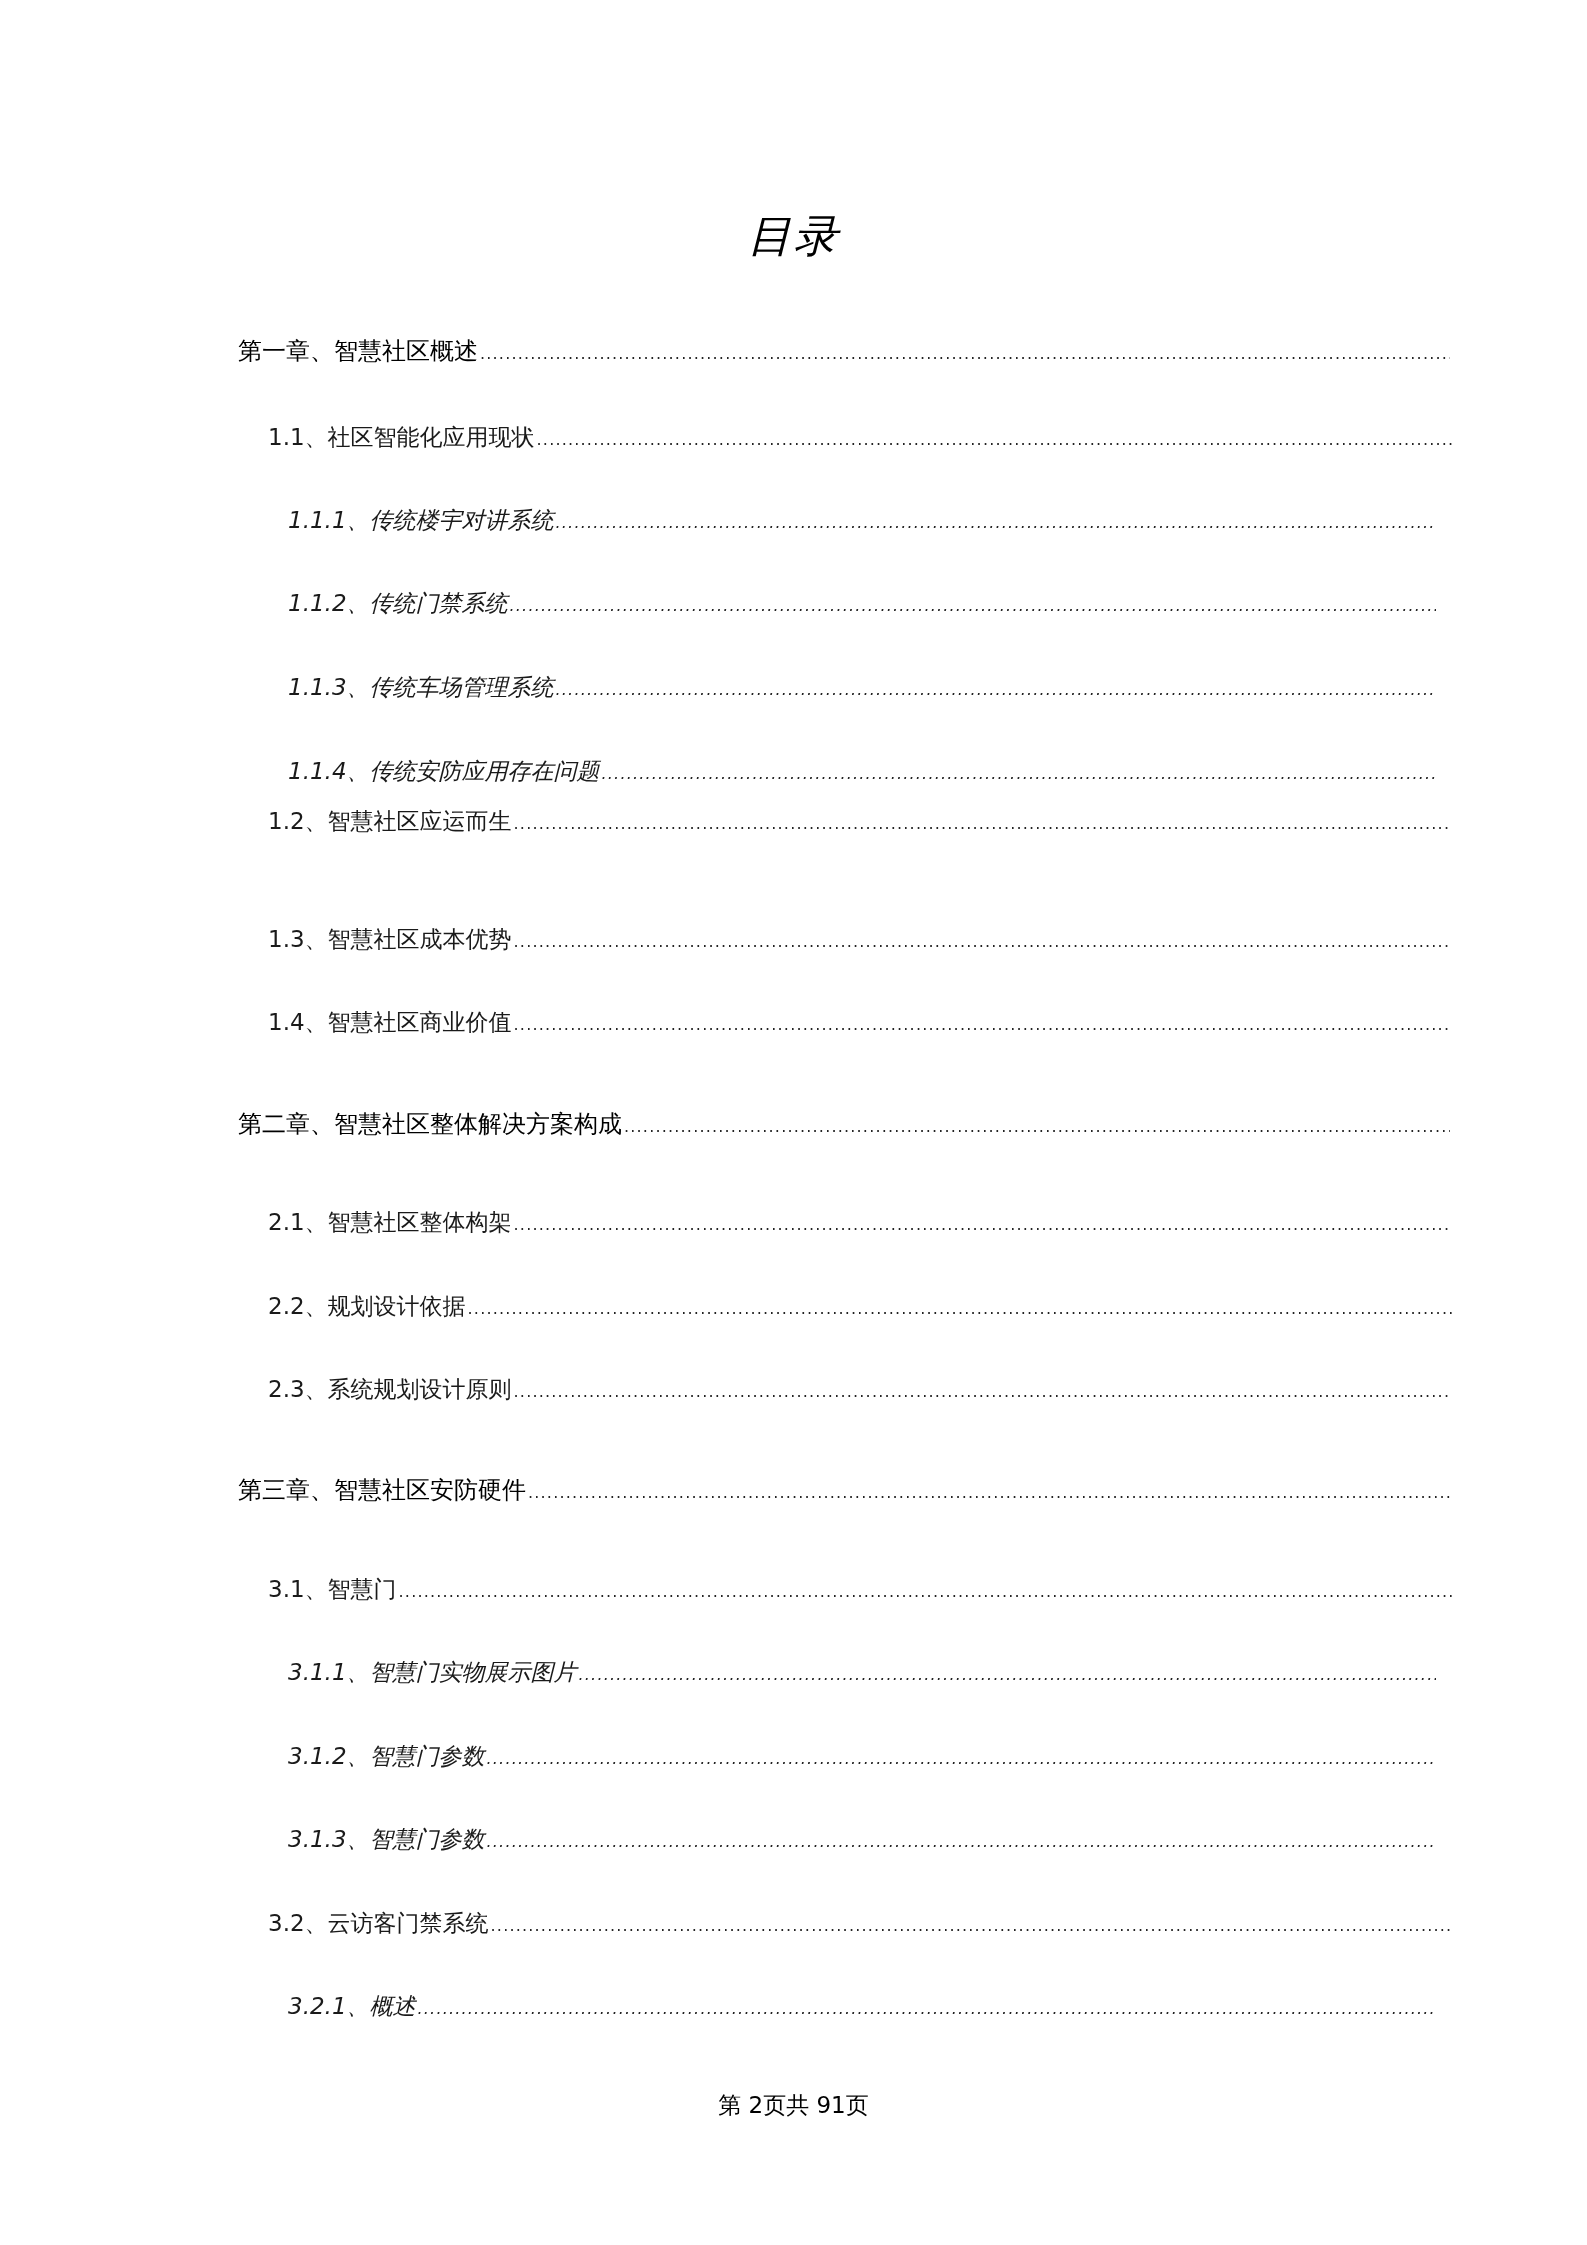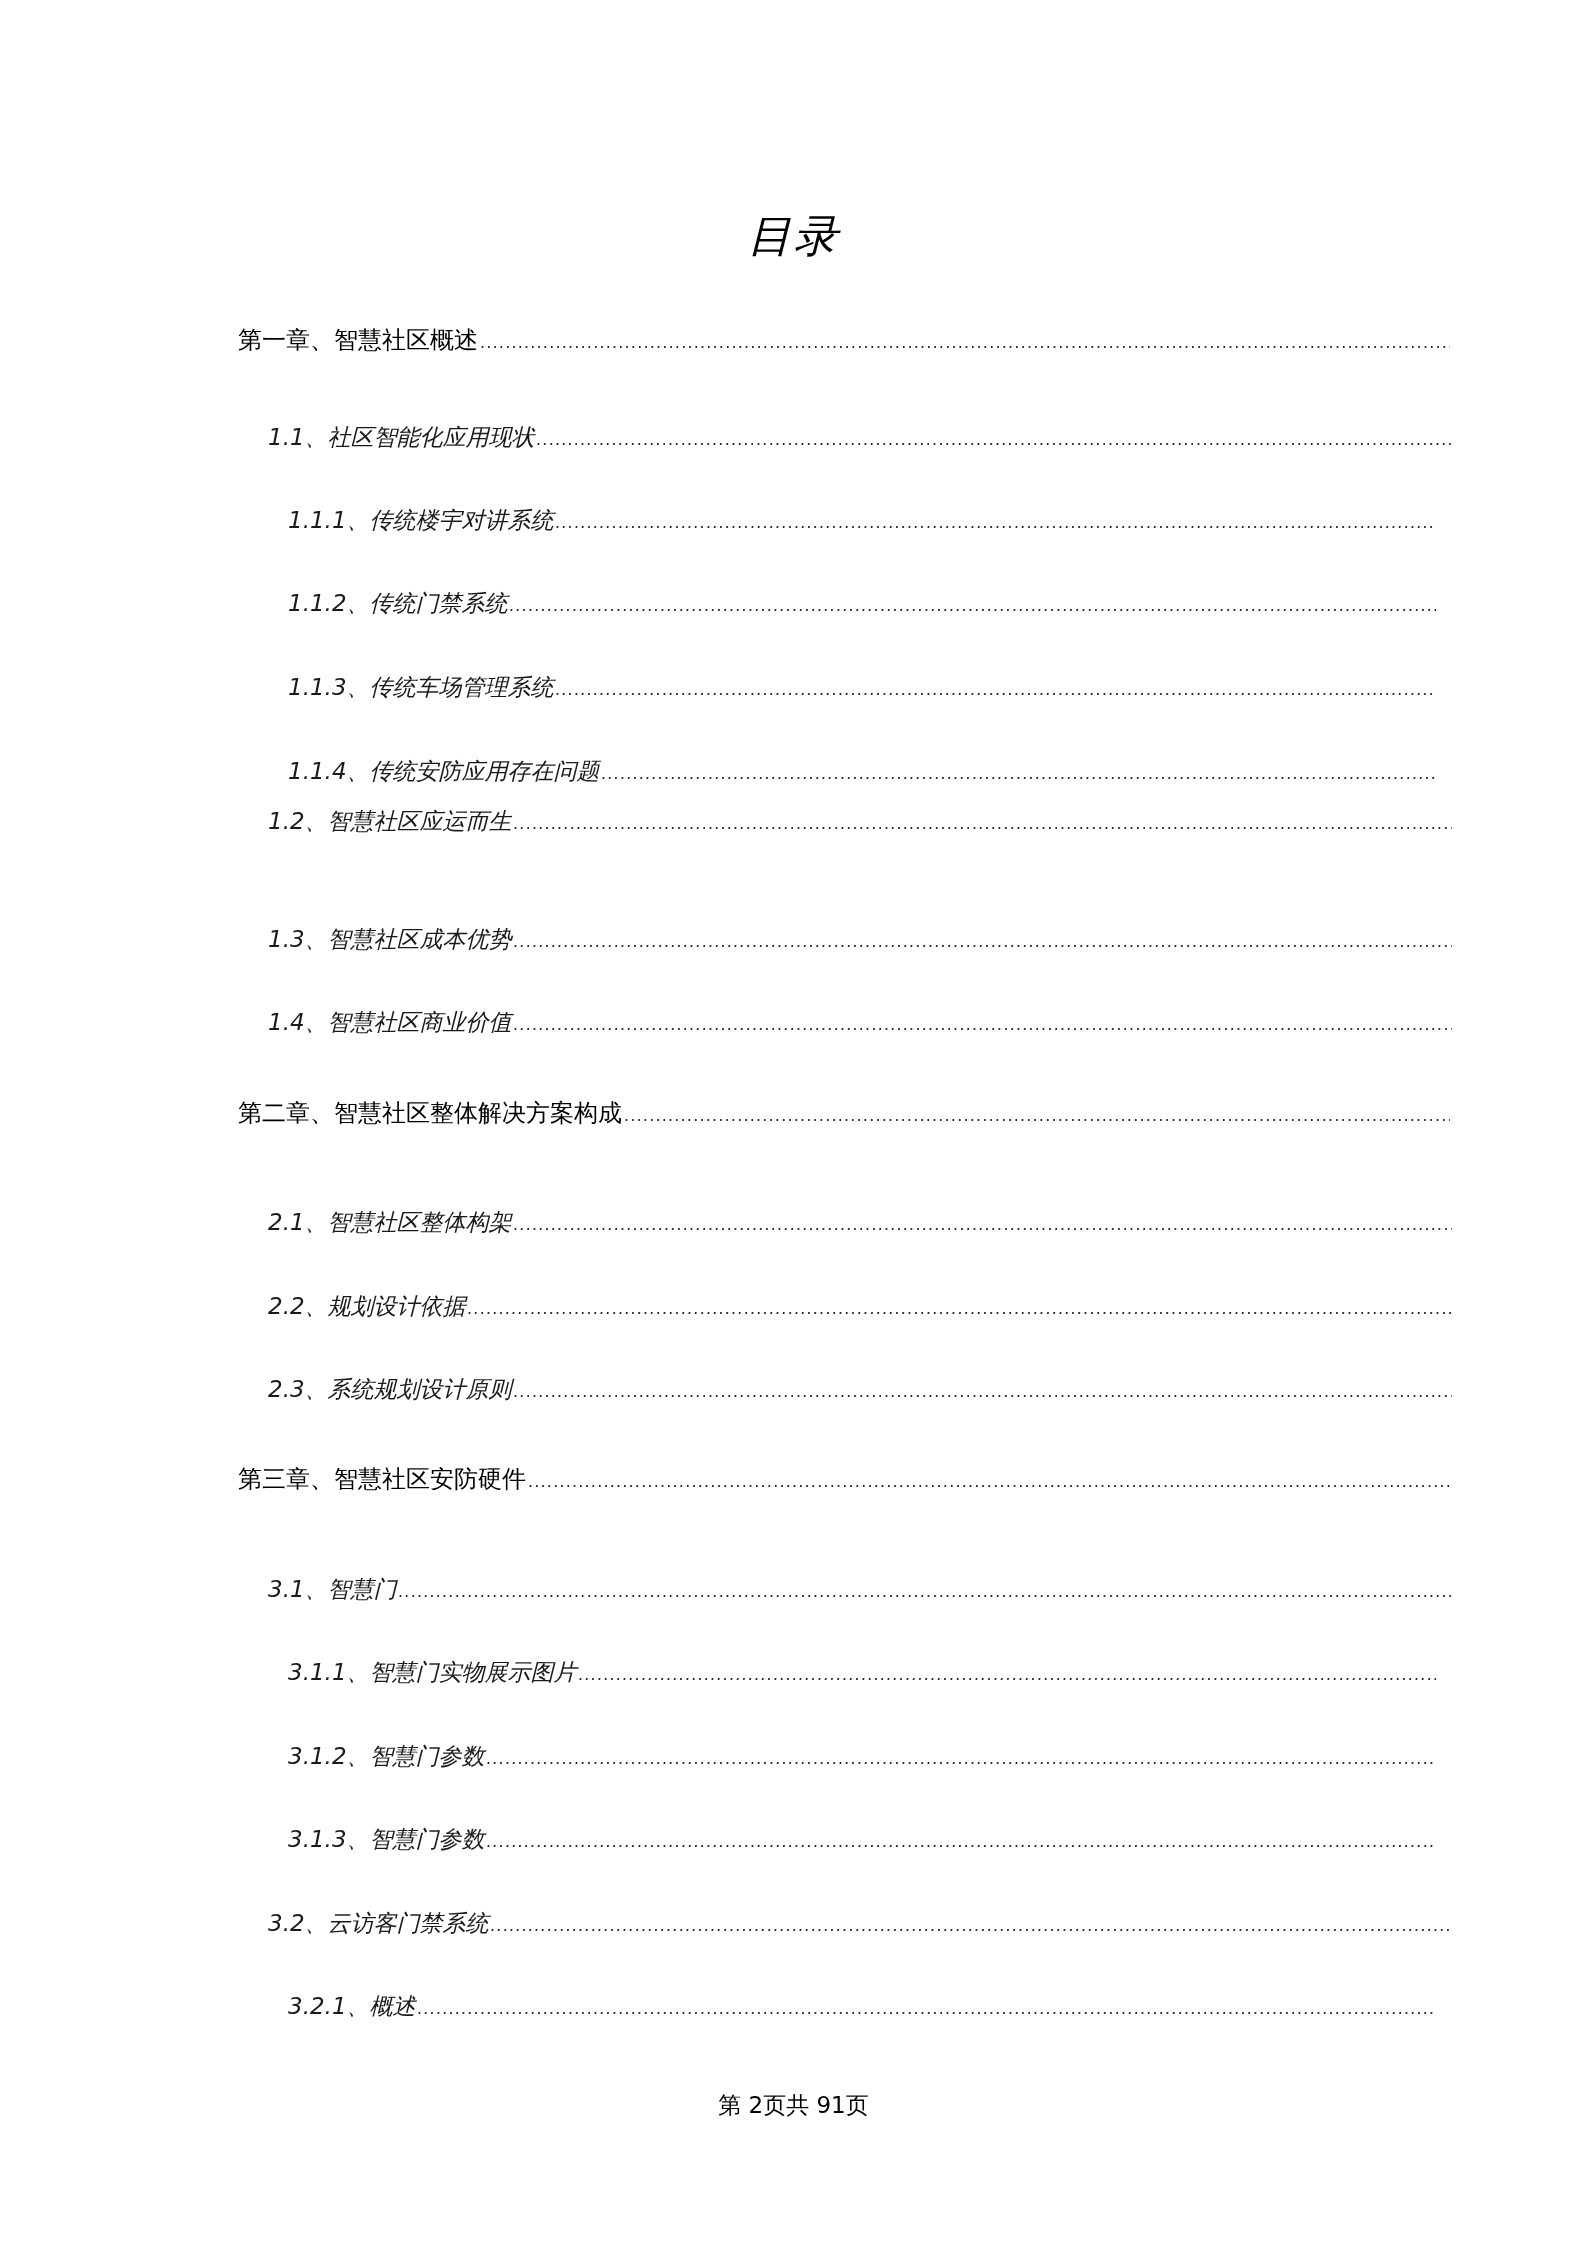--- a/index.html
+++ b/index.html
@@ -56,27 +56,27 @@
     letter-spacing: 1.2px;
     margin-left: 2px;
     font-size: 16px;
     line-height: 34px;
   }
   .lvl-1 {
     left: 238px;
     width: 1212px;
     font-size: 24px;
     color: #000;
+    margin-top: 11px;
   }
   .lvl-2 {
     left: 268px;
     width: 1184px;
     font-size: 23px;
     color: #1a1a1a;
-    font-style: italic;
   }
   .lvl-3 {
     left: 288px;
     width: 1148px;
     font-size: 23px;
     font-style: italic;
     color: #1a1a1a;
     text-align: center;
   }
   .footer {

